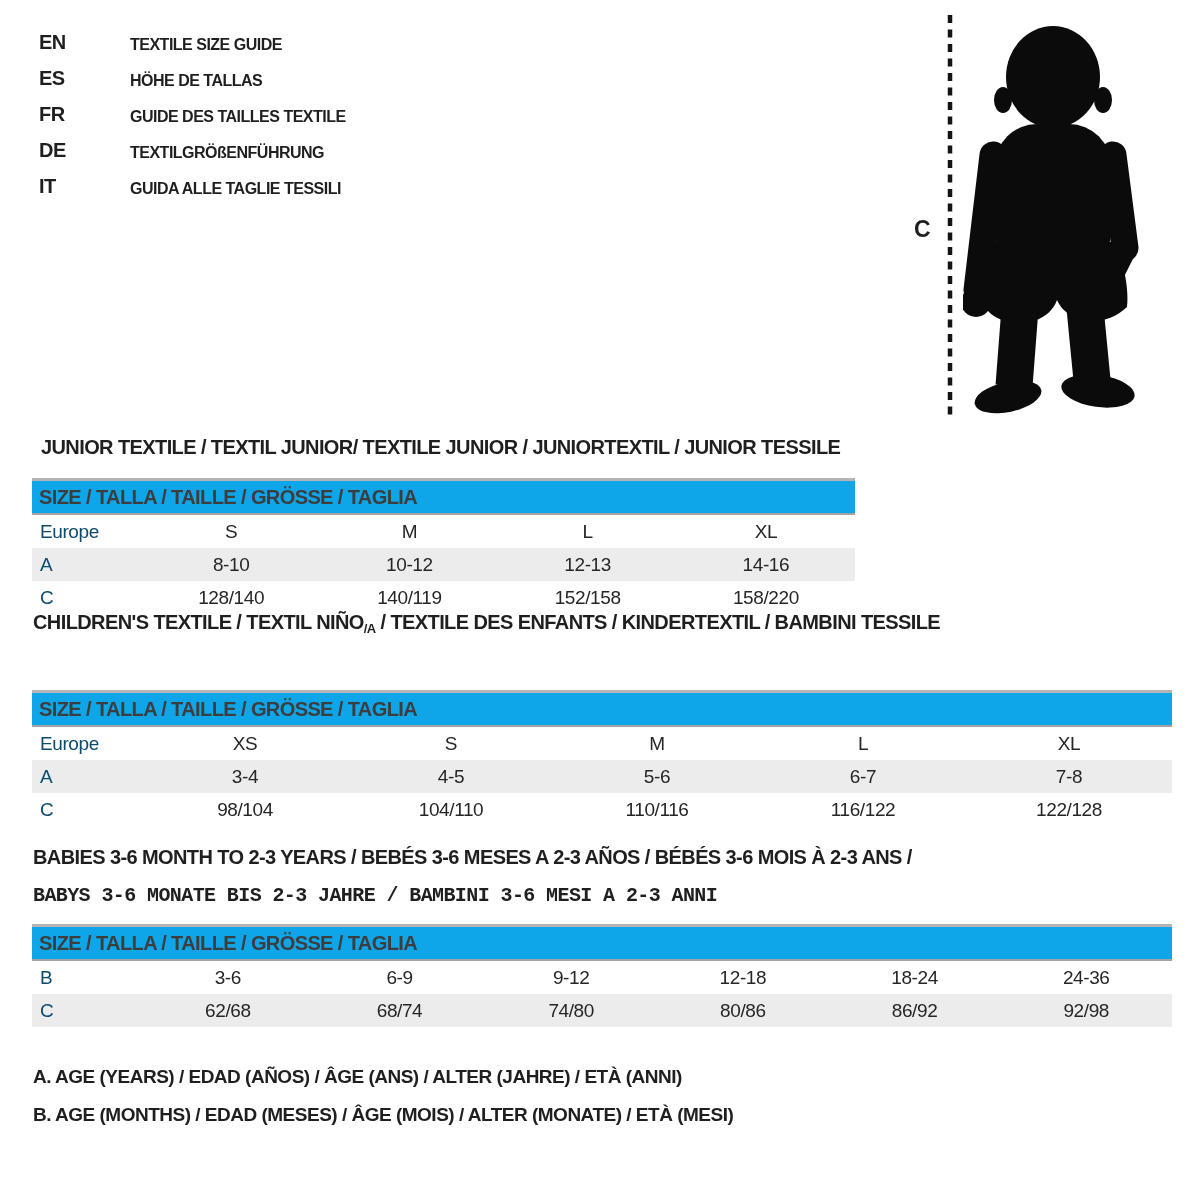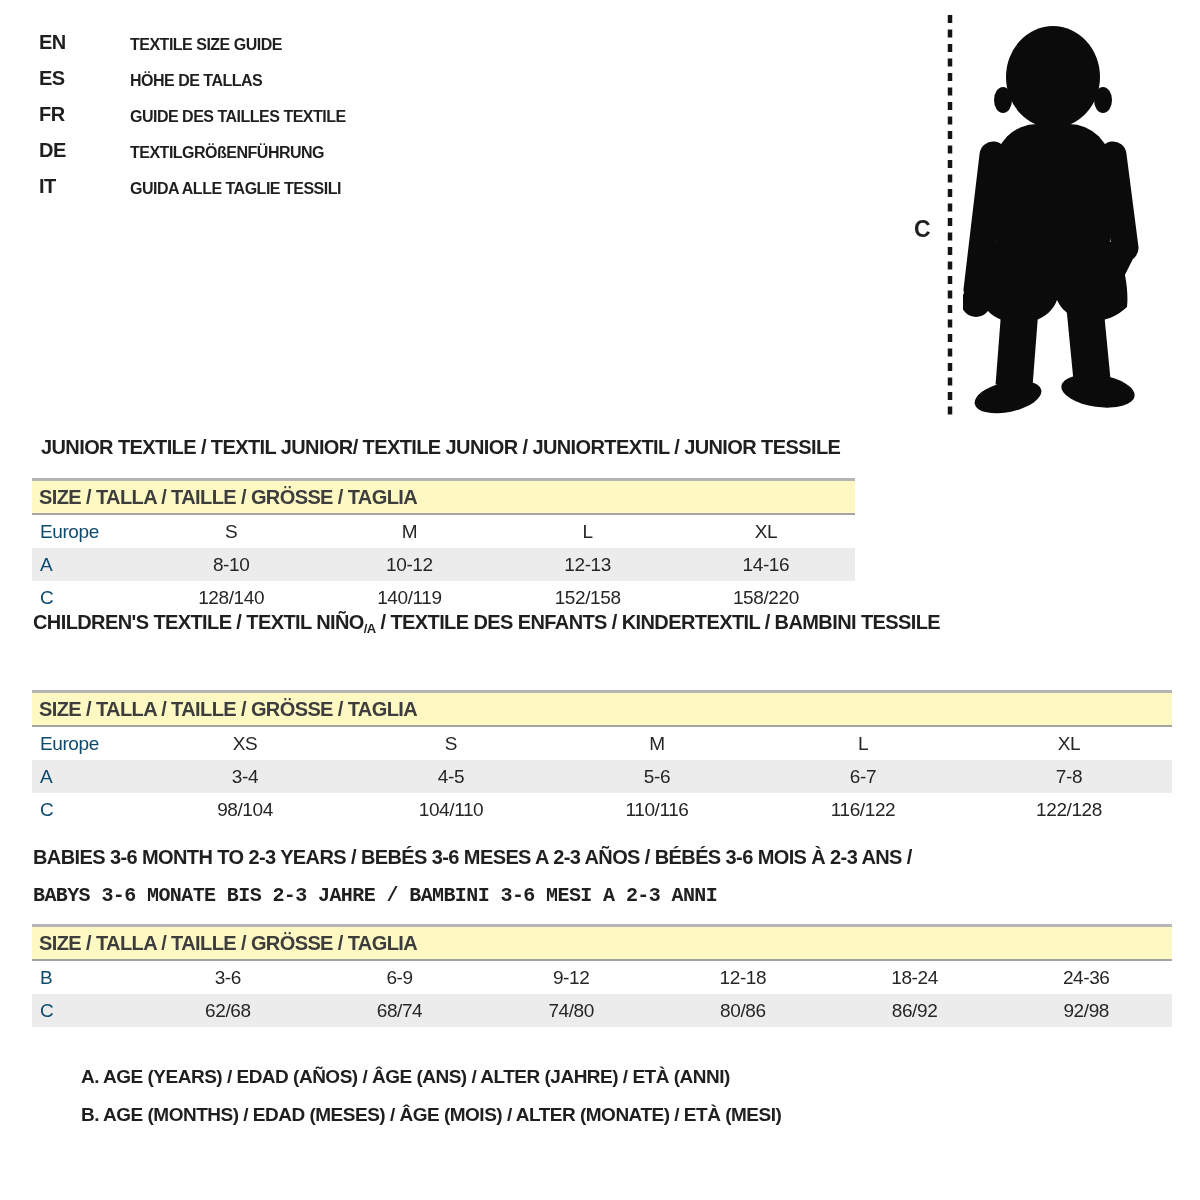--- a/index.html
+++ b/index.html
@@ -14,30 +14,30 @@
   .lang-name{font-size:16px;font-weight:700;letter-spacing:-0.5px;margin-left:12px;}
   
   .fig-sil{position:absolute;left:963px;top:20px;}
   .fig-dash{position:absolute;left:945px;top:15px;}
   .fig-c{position:absolute;left:914px;top:216px;font-size:23px;font-weight:700;}
   
   .sec-title{position:absolute;font-size:20px;font-weight:700;letter-spacing:-0.6px;white-space:nowrap;}
   .sub{font-size:13px;vertical-align:-4px;font-weight:700;}
   .sztable{position:absolute;}
   .bar{
-    height:32px;background:#fef9c3;border-top:3px solid #b5b5b5;border-bottom:2px solid #a3a3a3;
+    height:32px;background:#0ea5e9;border-top:3px solid #b5b5b5;border-bottom:2px solid #a3a3a3;
     display:flex;align-items:center;padding-left:7px;box-sizing:content-box;
   }
   .bar span{font-size:20px;font-weight:700;letter-spacing:-0.6px;color:#3d3d3d;}
   .trow{display:flex;height:33px;align-items:center;}
   .trow.alt{background:#ececec;}
   .lbl{width:110px;padding-left:8px;font-size:19px;letter-spacing:-0.4px;color:#0c4a6e;box-sizing:border-box;}
   .cell{flex:1;text-align:center;font-size:19px;letter-spacing:-0.4px;color:#262626;}
   
-  .legend{position:absolute;left:33px;top:1066px;margin-left:48px;}
+  .legend{position:absolute;left:33px;top:1066px;}
   .legend-line{height:21px;margin-bottom:17px;font-size:19px;font-weight:700;letter-spacing:-0.5px;white-space:nowrap;}
 </style>
 </head>
 <body>
 
 <div class="lang">
   <div class="lang-row">
     <span class="lang-code">EN</span>
     <span class="lang-name">TEXTILE SIZE GUIDE</span>
   </div>

